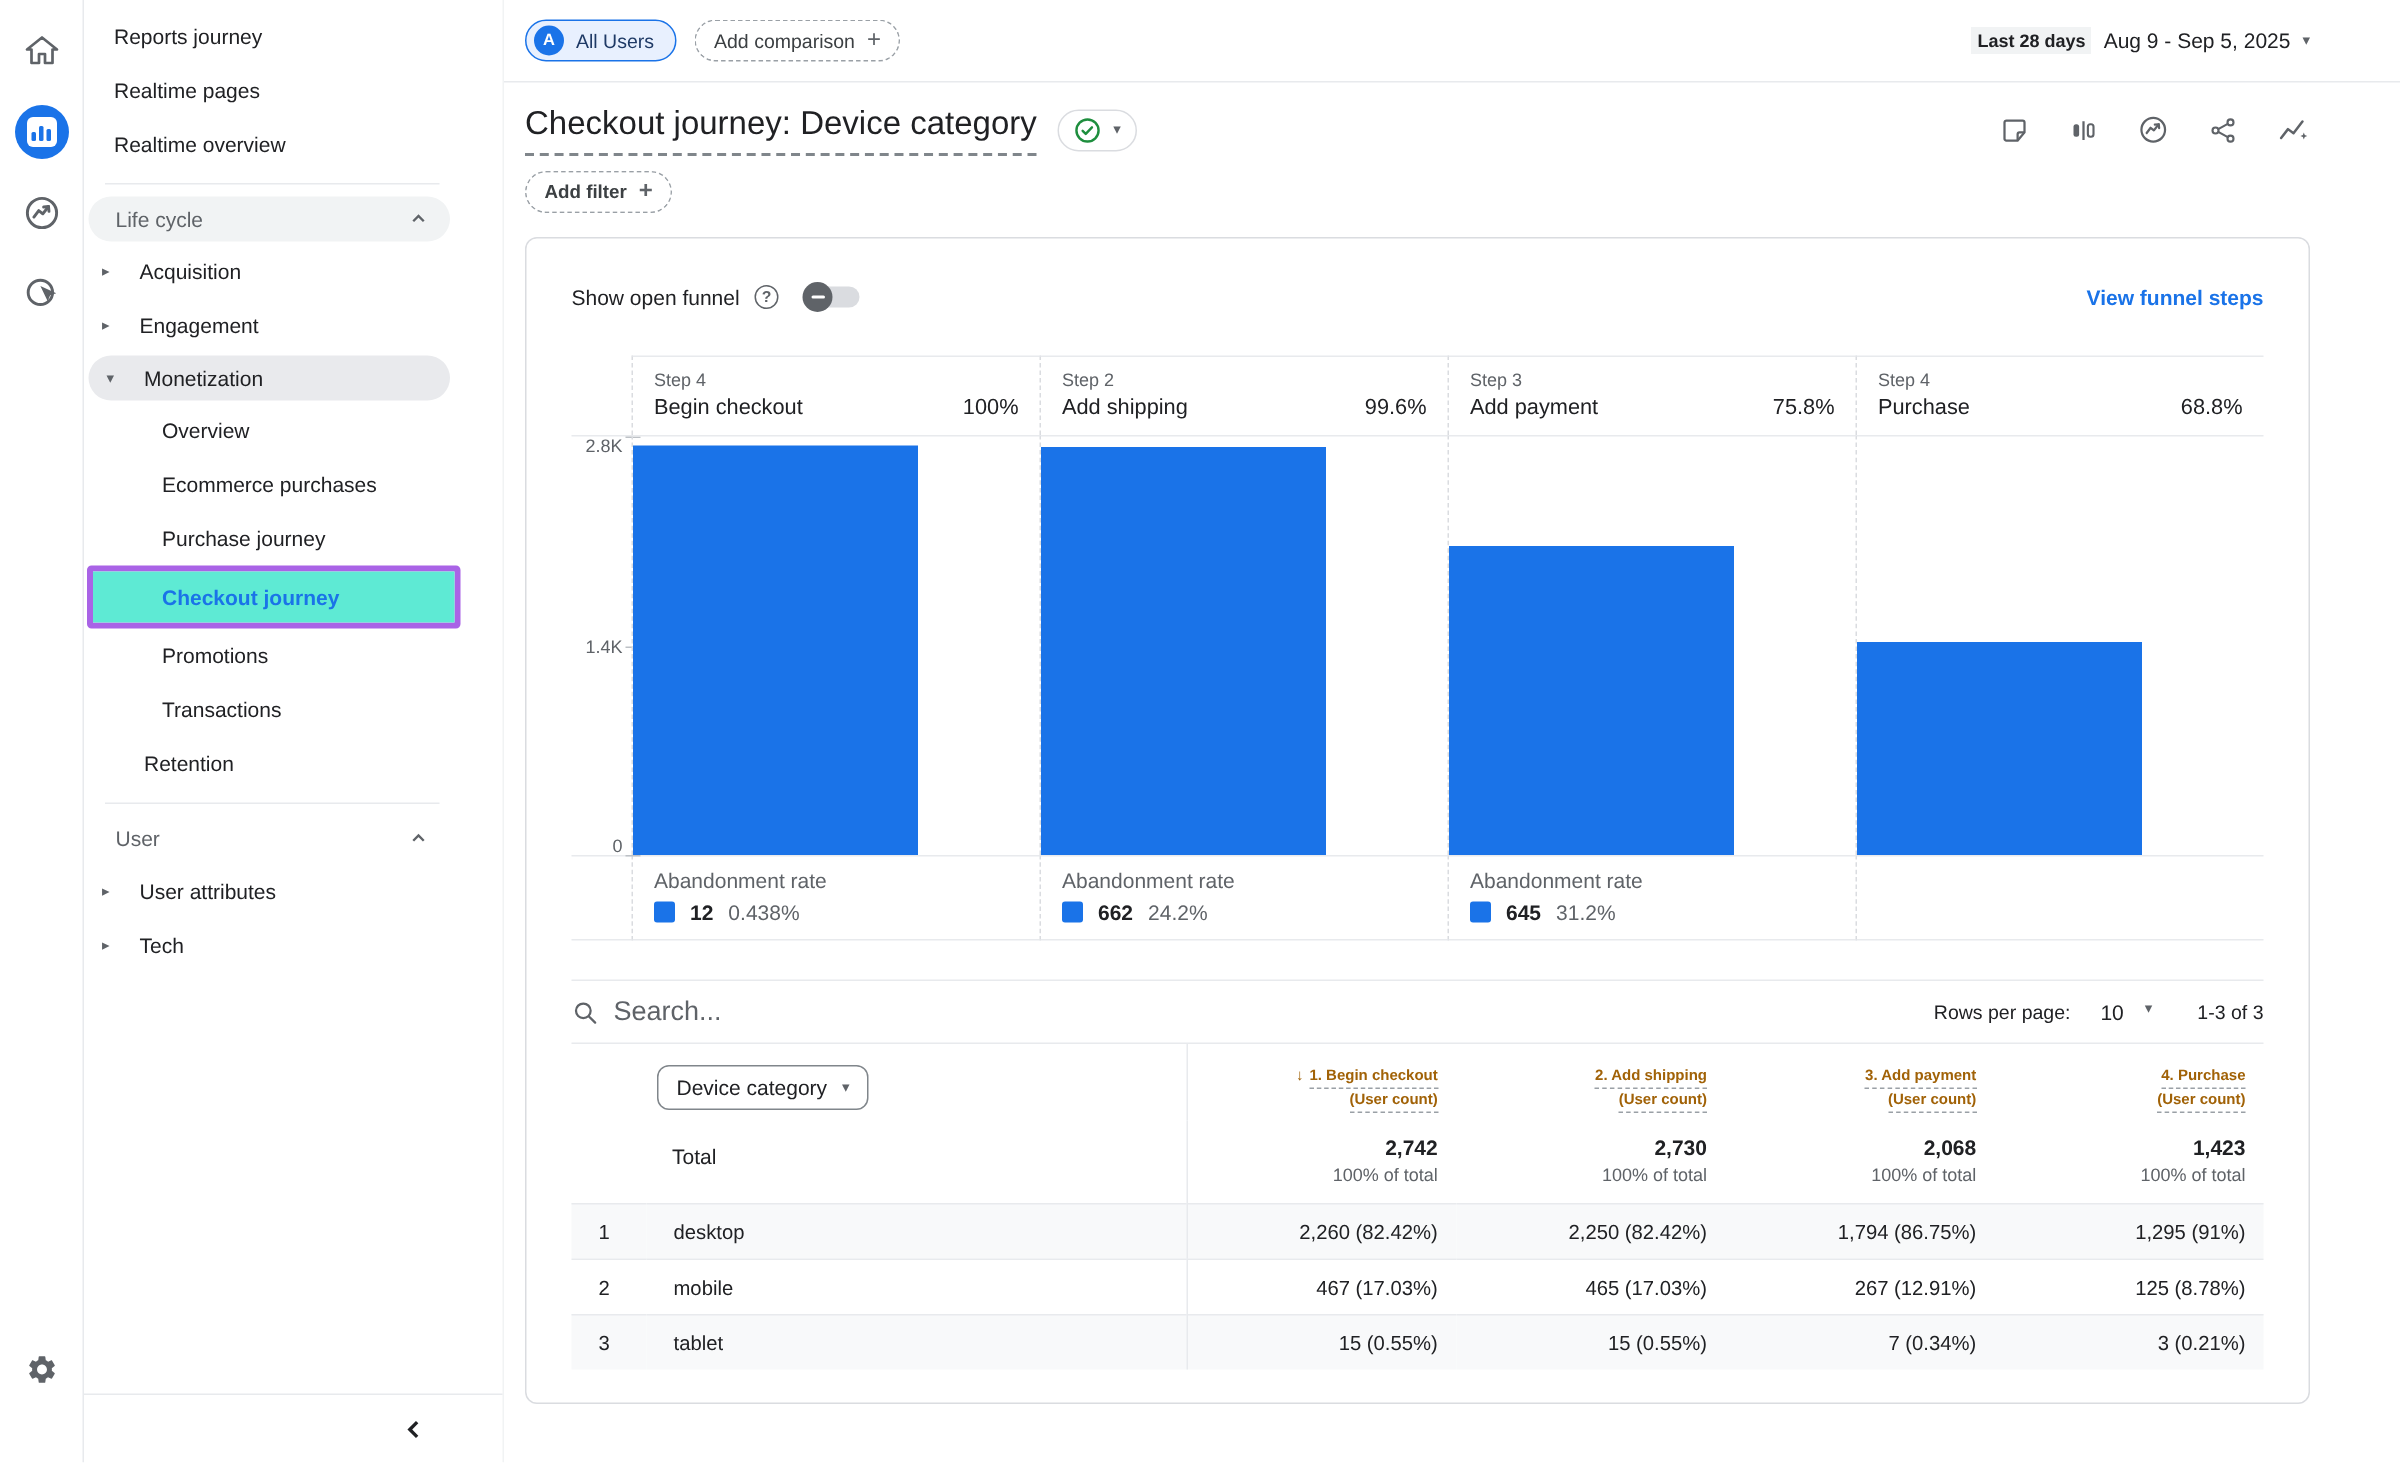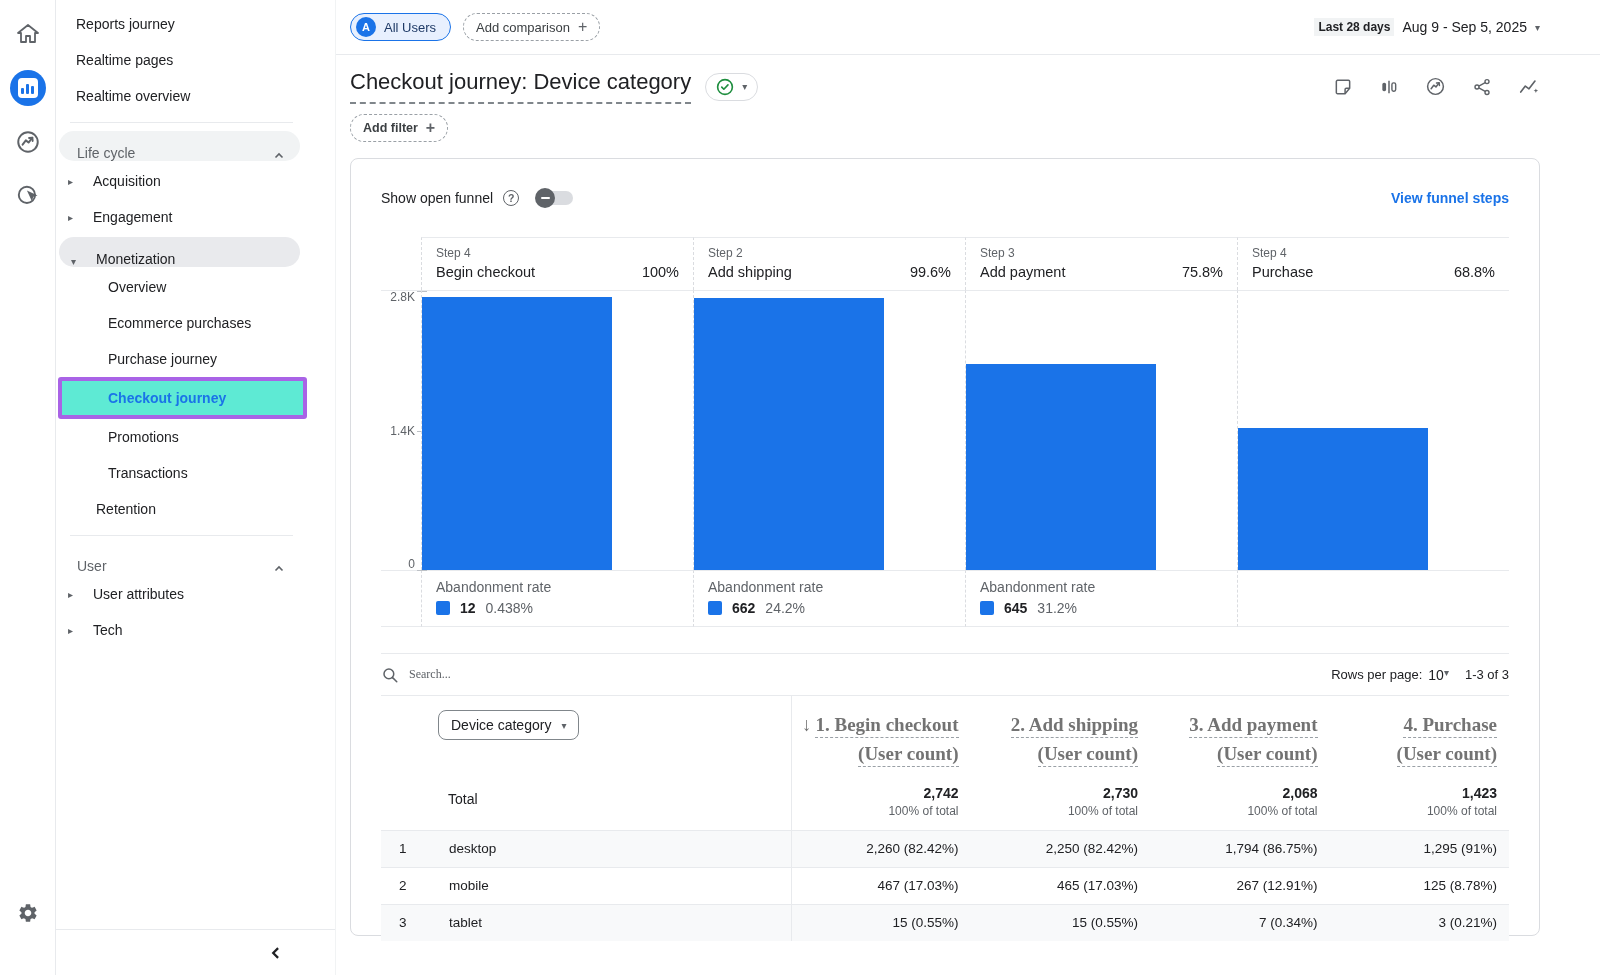--- a/index.html
+++ b/index.html
@@ -19,21 +19,21 @@
   .rail-spacer { flex:1; }
   .rail-gear { margin-bottom:44px; }
 
   
   .sidebar { width:280px; flex:0 0 280px; border-right:1px solid #f1f3f4; position:relative;
     padding-top:6px; font-size:14px; }
   .side-item { height:36px; display:flex; align-items:center; cursor:pointer; color:#202124; }
   .side-top { padding-left:20px; font-weight:400; }
   .side-div { border-top:1px solid #e8eaed; margin:8px 42px 8px 14px; }
   .side-pill { height:30px; margin:2px 35px 2px 3px; border-radius:15px; display:flex;
-    align-items:flex-end; padding:0 16px 0 18px; cursor:pointer; }
+    align-items:center; padding:0 16px 0 18px; cursor:pointer; }
   .pill-gray { background:#f1f3f4; color:#5f6368; }
   .pill-darker { background:#e9eaed; color:#202124; }
   .side-parent { padding-left:12px; }
   .side-parent .tri, .side-pill .tri { width:25px; color:#5f6368; font-size:10px; }
   .side-child { padding-left:52px; }
   .side-lesser { padding-left:40px; }
   .grow { flex:1; }
   .chev { width:10px; height:10px; }
   .selected-wrap { border:4px solid #a963e6; margin:0 28px 0 2px; border-radius:3px; }
   .selected-item { background:#5eead4; color:#1a73e8; font-weight:700; height:34px;
@@ -100,34 +100,34 @@
   .aband-cell { padding:8px 14px 10px 14px; min-height:54px; }
   .aband-label { font-size:14px; color:#5f6368; margin-bottom:5px; }
   .aband-vals { display:flex; align-items:center; gap:10px; font-size:14px; }
   .sq { width:14px; height:14px; background:#1a73e8; border-radius:2px; }
   .aband-count { font-weight:700; color:#202124; }
   .aband-rate { color:#5f6368; }
 
   .search-row { display:flex; align-items:center; justify-content:space-between; margin-top:26px;
     border-top:1px solid #e8eaed; height:42px; }
   .search-left { display:flex; align-items:center; gap:10px; flex:1; }
-  .search-input { border:none; outline:none; font-size:12px; color:#202124; width:300px;
-    font-family:Liberation Serif, serif; background:transparent; }
+  .search-input { border:none; outline:none; font-size:18px; color:#202124; width:300px;
+    font-family:Liberation Sans, sans-serif; background:transparent; }
   .search-input::placeholder { color:#5f6368; }
-  .table-opts { display:flex; align-items:flex-start; font-size:13px; color:#202124; }
+  .table-opts { display:flex; align-items:flex-start; gap:14px; font-size:13px; color:#202124; }
   .rpp-value { font-size:14px; margin-left:6px; }
   .pagination { margin-left:16px; }
 
   .tbl { display:grid; grid-template-columns:50px 360px repeat(4,1fr); border-top:1px solid #e8eaed; }
   .metric-first { border-left:1px solid #e8eaed; }
   .th-dim { grid-column:1 / 3; padding:14px 0 0 57px; }
   .dim-btn { display:inline-flex; align-items:center; gap:10px; border:1px solid #80868b; border-radius:8px;
     height:30px; padding:0 12px; font-size:14px; color:#202124; cursor:pointer; background:#fff; }
-  .th-metric { padding:14px 12px 6px 8px; text-align:right; font-size:19px; font-weight:700;
-    color:#737373; line-height:1.55;font-family:Liberation Serif, serif; }
+  .th-metric { padding:14px 12px 6px 8px; text-align:right; font-size:10px; font-weight:700;
+    color:#a16207; line-height:1.55; }
   .dashed-u { border-bottom:1px dashed #9aa0a6; padding-bottom:2px; cursor:pointer; }
   .sort-arrow { font-weight:700; margin-right:4px; }
   .total-dim { grid-column:1 / 3; padding:16px 0 12px 67px; font-size:14px; color:#202124; }
   .total-metric { padding:10px 12px 12px 8px; text-align:right; }
   .total-val { font-size:14px; font-weight:700; color:#202124; }
   .total-sub { font-size:12px; color:#5f6368; margin-top:3px; }
   .trow { display:contents; }
   .td { display:flex; align-items:center; height:37px; font-size:13.5px; color:#202124;
     border-top:1px solid #e8eaed; }
   .td-idx { padding-left:18px; }

